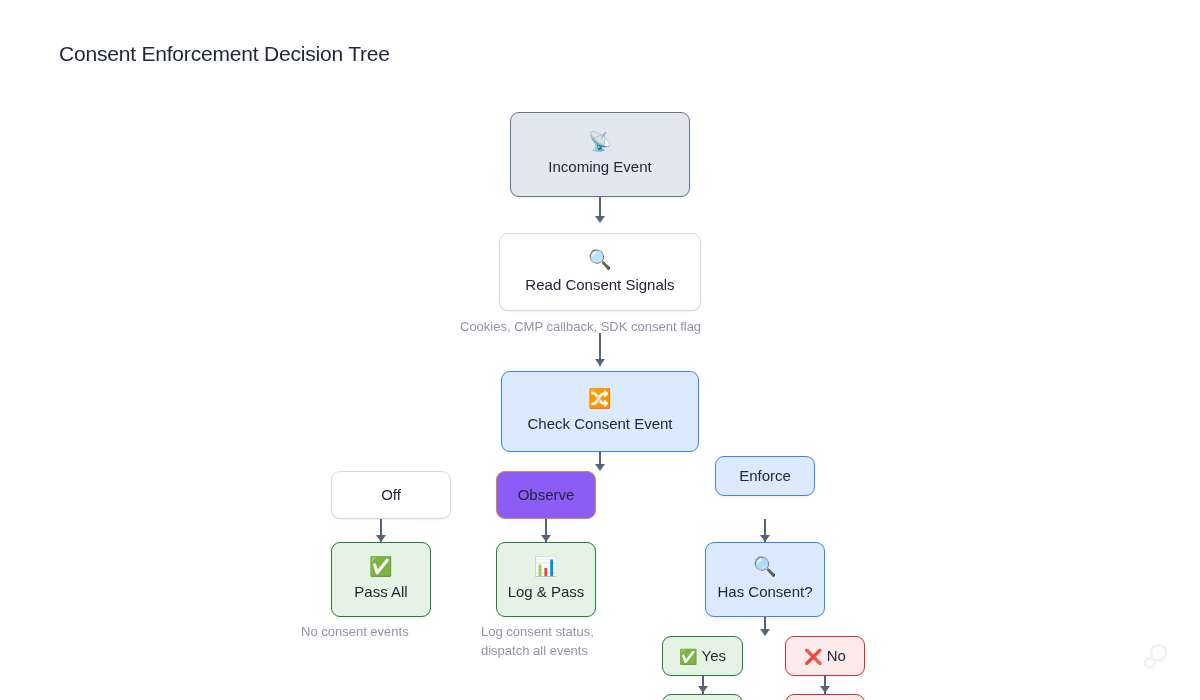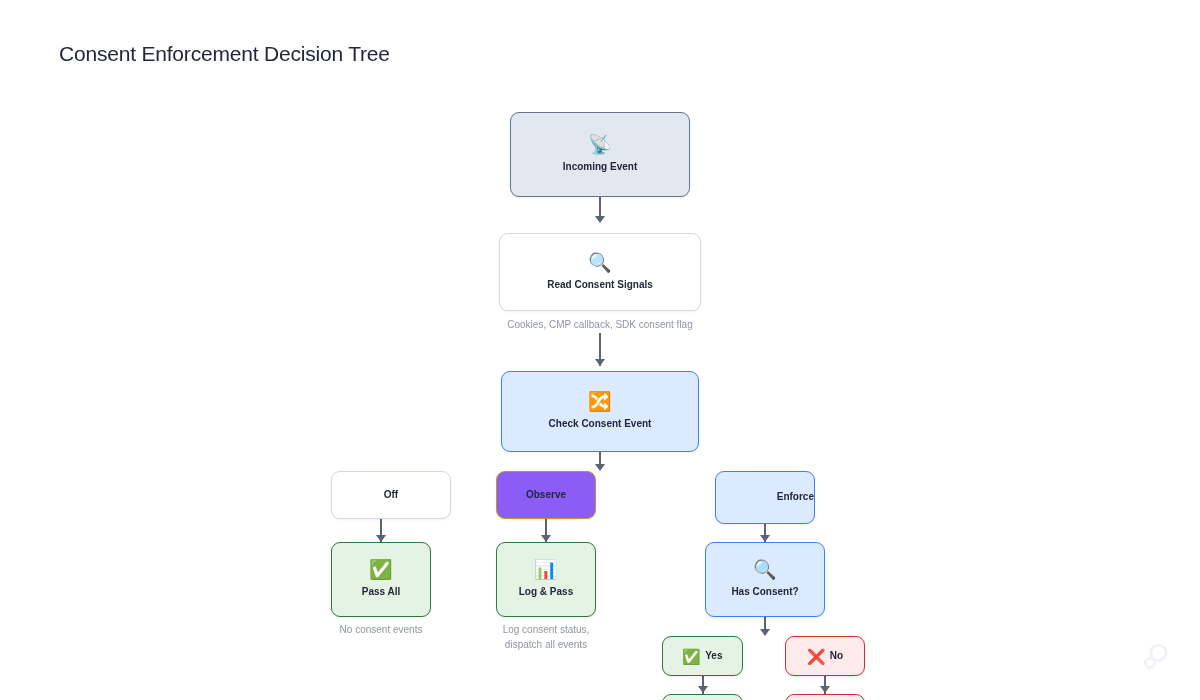--- a/index.html
+++ b/index.html
@@ -43,22 +43,22 @@
     justify-content: center;
     box-shadow: 0 1px 2px rgba(30,40,60,0.07);
   }
   .node .nd-icon {
     font-size: 19px;
     line-height: 1;
     margin-bottom: 7px;
     user-select: none;
   }
   .node .nd-label {
-    font-size: 10px;
-    font-weight: bold;
+    font-size: 15px;
+    font-weight: normal;
     color: #22273a;
     text-align: center;
     line-height: 1.25;
     white-space: nowrap;
   }
   
   .node.inline {
     flex-direction: row;
     gap: 4px;
   }
@@ -71,23 +71,22 @@
   .pal-slate  { background: #e2e8f0; border-color: #64748b; }
   .pal-white  { background: #ffffff; border-color: #d5dae2; }
   .pal-blue   { background: #dbeafe; border-color: #3b82f6; }
   .pal-cream  { background: #8b5cf6; border-color: #c8922f; }
   .pal-green  { background: #e5f3e5; border-color: #2d7a3e; }
   .pal-red    { background: #fdeaea; border-color: #d32f2f; }
 
   
   .caption {
     position: absolute;
-    font-size: 10px;
+    font-size: 13px;
     color: #9095a6;
-    text-align: center;
     line-height: 1.45;
   }
 
   
   .conn {
     position: absolute;
     background: #5a6376;
     width: 2px;
   }
   .arrowhead {
@@ -159,21 +158,21 @@
   </div>
 
   <div class="node pal-white" style="left:331px; top:471px; width:120px; height:48px;">
     <span class="nd-label">Off</span>
   </div>
 
   <div class="node pal-cream" style="left:496px; top:471px; width:100px; height:48px;">
     <span class="nd-label">Observe</span>
   </div>
 
-  <div class="node pal-blue" style="left:715px; top:471px; width:100px; height:53px;align-items:flex-end;">
+  <div class="node pal-blue" style="left:715px; top:456px; width:100px; height:40px;">
     <span class="nd-label">Enforce</span>
   </div>
 
   <div class="node pal-green" style="left:331px; top:542px; width:100px; height:75px;">
     <span class="nd-icon">✅</span>
     <span class="nd-label">Pass All</span>
   </div>
   <div class="caption" style="left:301px; top:623px; width:160px;">No consent events</div>
 
   <div class="node pal-green" style="left:496px; top:542px; width:100px; height:75px;">

